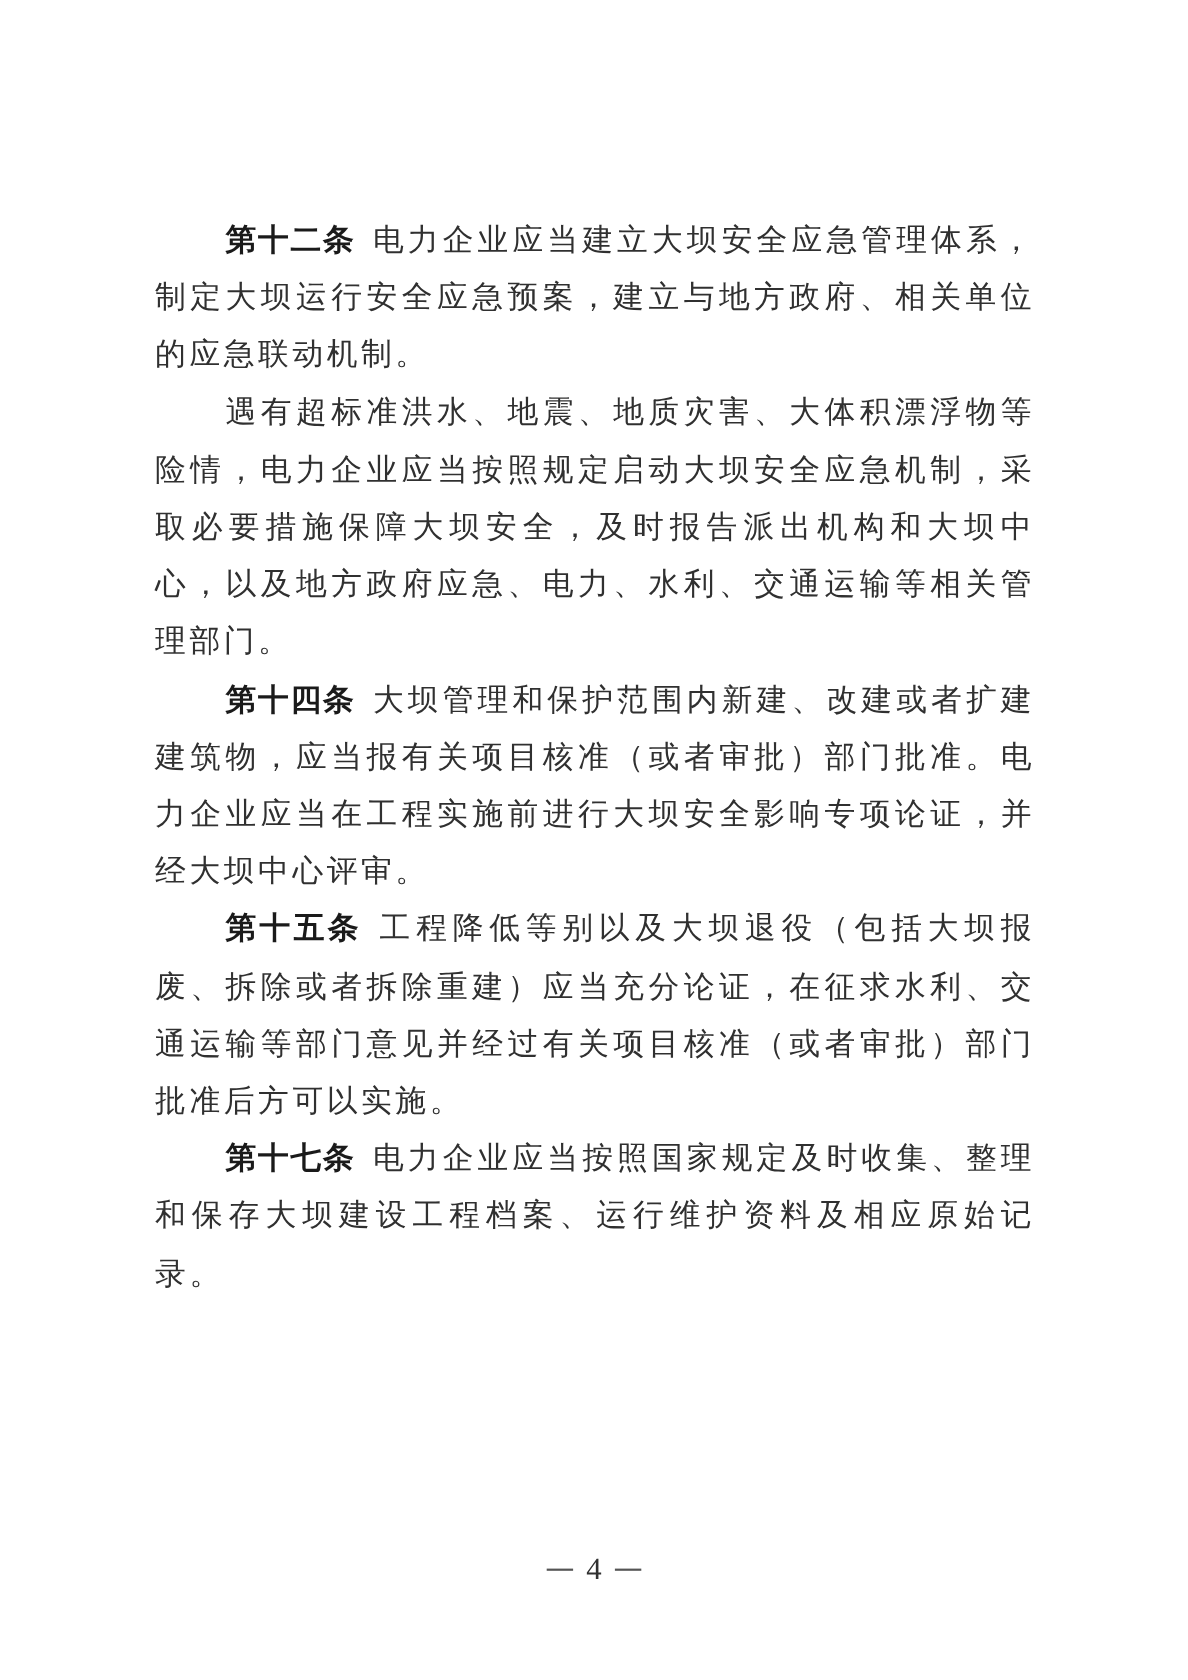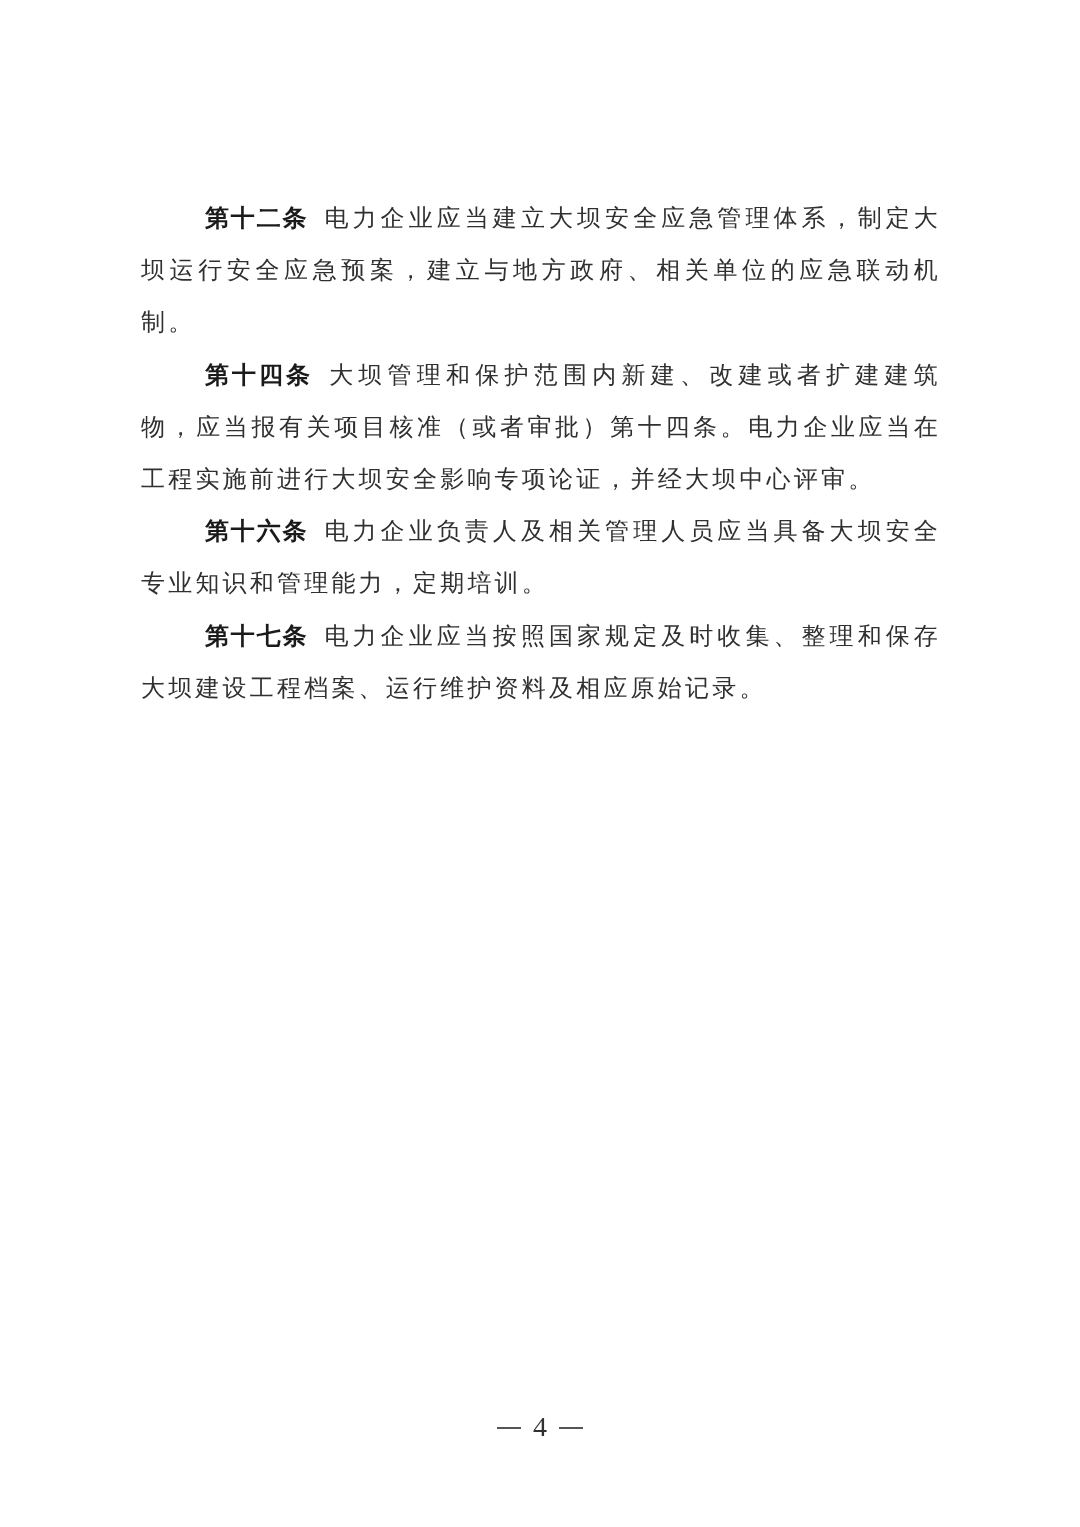--- a/index.html
+++ b/index.html
@@ -16,21 +16,21 @@
       font-family: "DejaVu Serif", "Liberation Serif", serif;
     }
     .page {
       position: absolute;
       left: 141px;
       top: 192px;
       width: 800px;
     }
     .para {
       margin: 0;
-      font-size: 24px;
+      font-size: 28px;
       line-height: 52.2px;
       letter-spacing: 3.2px;
       text-indent: 64px;
       text-align: justify;
       text-align-last: left;
       word-break: break-all;
       font-weight: normal;
       color: #303030;
     }
     .article-no {
@@ -59,20 +59,21 @@
       margin: 0 12px;
       position: relative;
       top: -2px;
     }
   </style>
 </head>
 <body>
 
 <div class="page">
   <p class="para"><span class="article-no">第十二条</span><span>电力企业应当建立大坝安全应急管理体系，制定大坝运行安全应急预案，建立与地方政府、相关单位的应急联动机制。</span></p>
-  <p class="para"><span class="article-no">第十四条</span><span>大坝管理和保护范围内新建、改建或者扩建建筑物，应当报有关项目核准（或者审批）第十四条。电力企业应当在工程实施前进行大坝安全影响专项论证，并经大坝中心评审。</span></p>
-  <p class="para"><span class="article-no">第十六条</span><span>电力企业负责人及相关管理人员应当具备大坝安全专业知识和管理能力，定期培训。</span></p>
+  <p class="para"><span>遇有超标准洪水、地震、地质灾害、大体积漂浮物等险情，电力企业应当按照规定启动大坝安全应急机制，采取必要措施保障大坝安全，及时报告派出机构和大坝中心，以及地方政府应急、电力、水利、交通运输等相关管理部门。</span></p>
+  <p class="para"><span class="article-no">第十四条</span><span>大坝管理和保护范围内新建、改建或者扩建建筑物，应当报有关项目核准（或者审批）部门批准。电力企业应当在工程实施前进行大坝安全影响专项论证，并经大坝中心评审。</span></p>
+  <p class="para"><span class="article-no">第十五条</span><span>工程降低等别以及大坝退役（包括大坝报废、拆除或者拆除重建）应当充分论证，在征求水利、交通运输等部门意见并经过有关项目核准（或者审批）部门批准后方可以实施。</span></p>
   <p class="para"><span class="article-no">第十七条</span><span>电力企业应当按照国家规定及时收集、整理和保存大坝建设工程档案、运行维护资料及相应原始记录。</span></p>
 </div>
 
 <div class="footer">
   <span class="dash"></span><span>4</span><span class="dash"></span>
 </div>
 
 </body></html>

